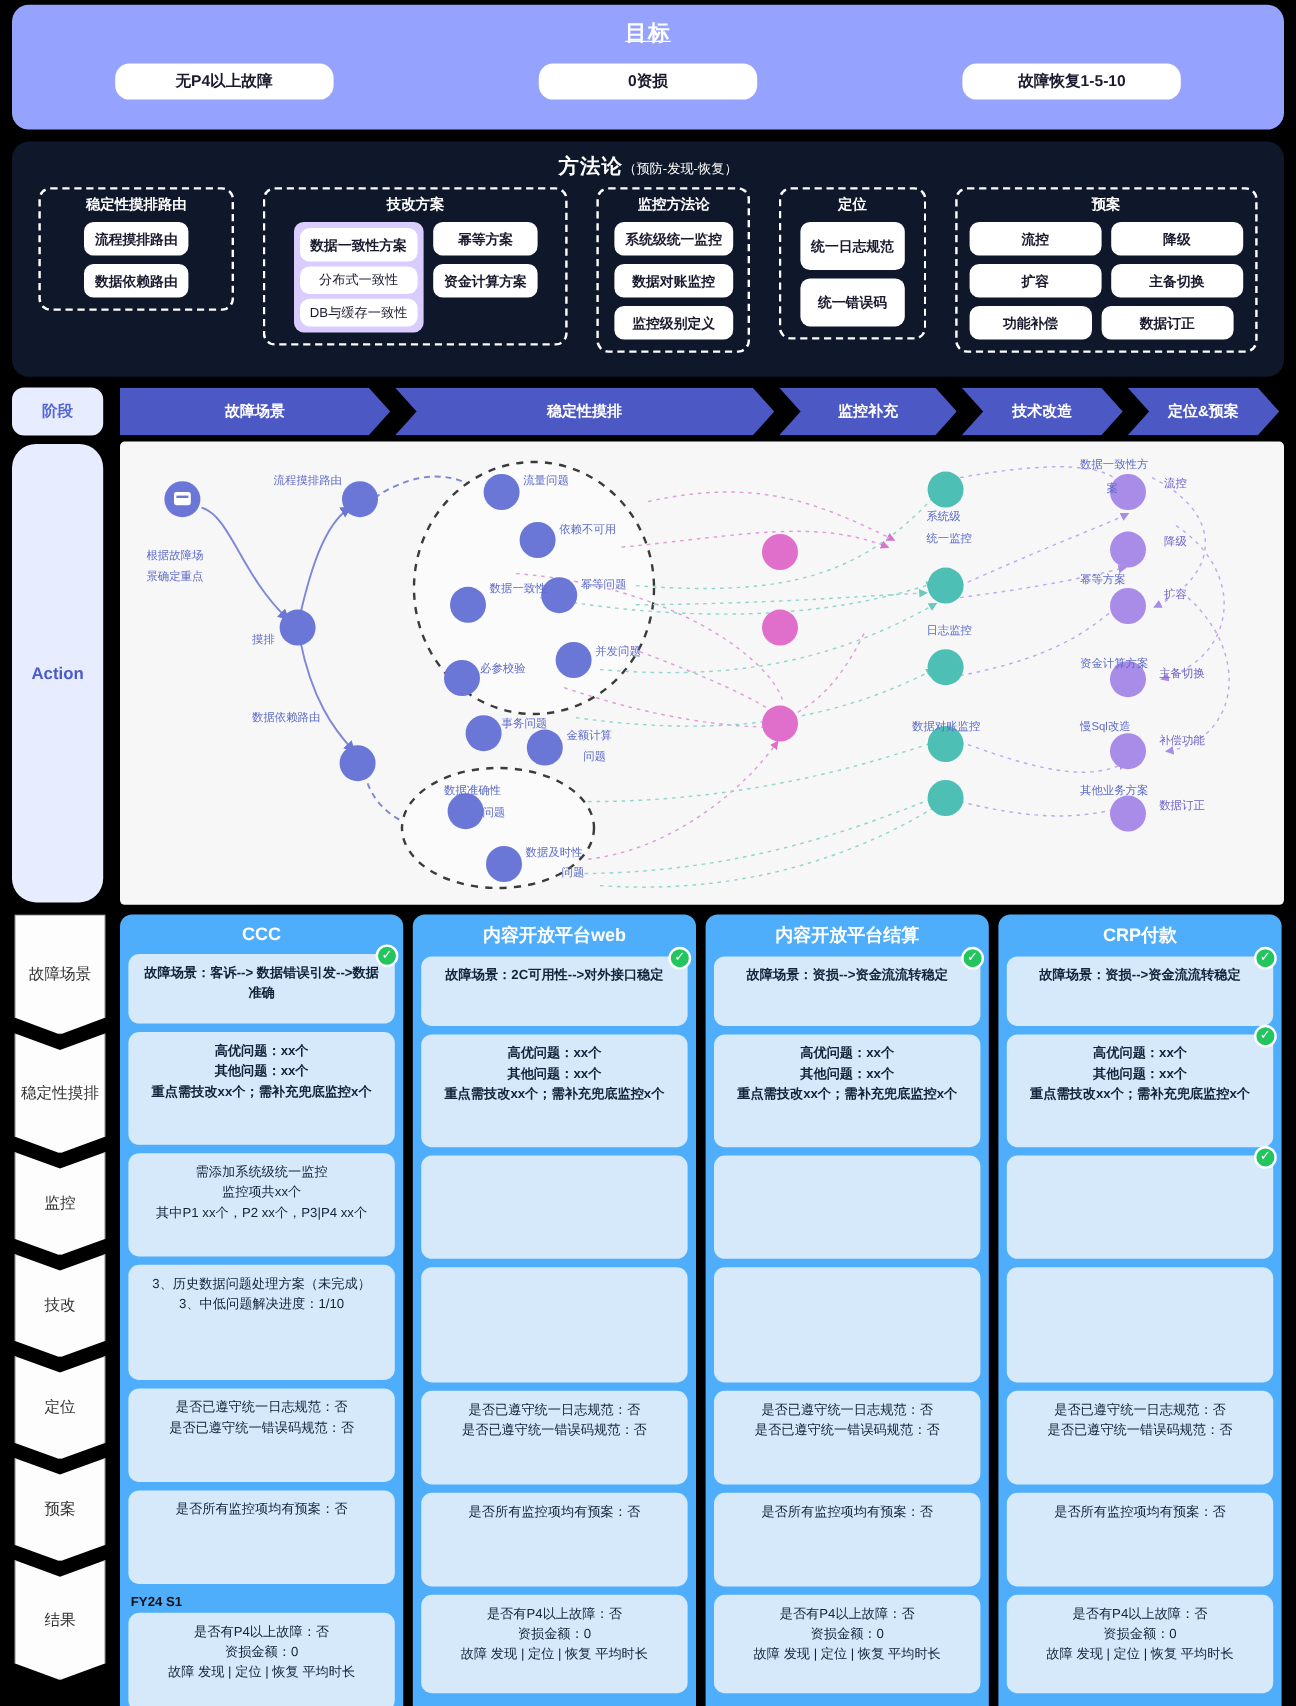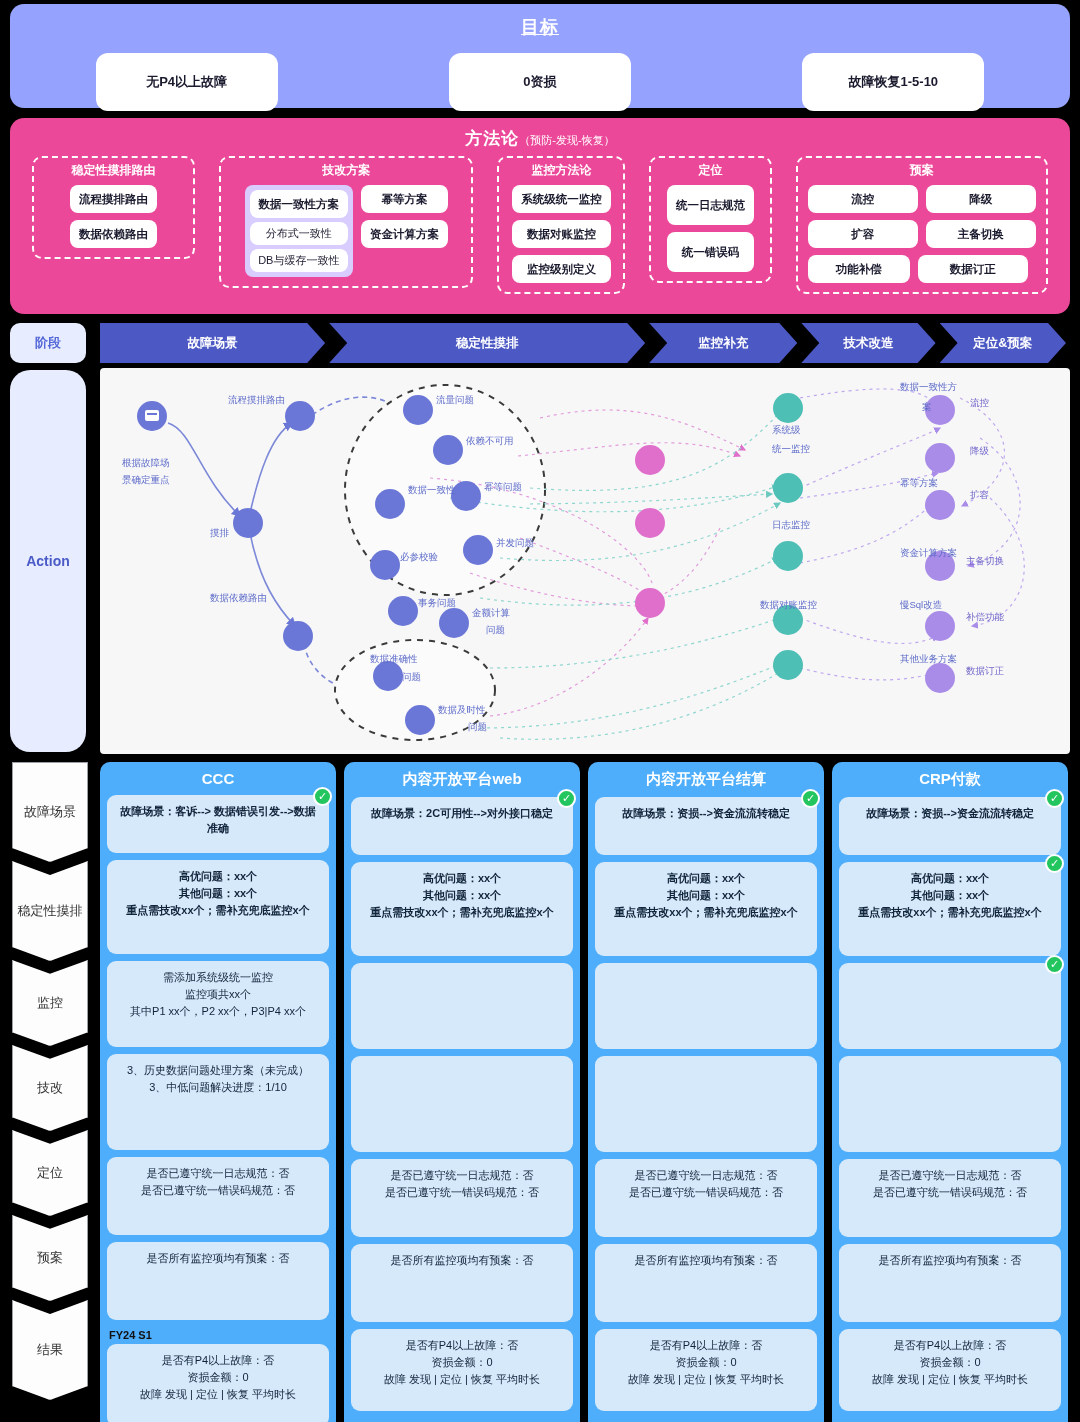--- a/index.html
+++ b/index.html
@@ -13,29 +13,29 @@
 
   
   .goal{
     position:absolute; left:10px; top:4px; width:1060px; height:104px;
     background:#95A3FE; border-radius:14px;
     display:flex; flex-direction:column; align-items:center;
   }
   .goal-title{ color:#fff; font-size:18px; font-weight:bold; margin-top:11px; letter-spacing:1px;text-decoration:underline; }
   .goal-row{ display:flex; width:100%; justify-content:space-around; margin-top:14px; }
   .goal-chip{
-    background:#fff; border-radius:12px; width:182px; height:58px;
+    background:#fff; border-radius:12px; width:182px; height:30px;
     display:flex; align-items:center; justify-content:center;
     font-size:13px; font-weight:bold; color:#1a1a2e;
   }
 
   
   .method{
     position:absolute; left:10px; top:118px; width:1060px; height:196px;
-    background:#ec4899; border-radius:14px;
+    background:#0f172a; border-radius:14px;
   }
   .method-head{
     text-align:center; padding-top:9px; color:#fff;
   }
   .method-head .mt{ font-size:17px; font-weight:bold; letter-spacing:1px;}
   .method-head .ms{ font-size:11px; font-weight:normal; }
   .method-groups{
     display:flex; gap:24px; padding:6px 22px 0 22px; align-items:flex-start;
   }
   .mg{

